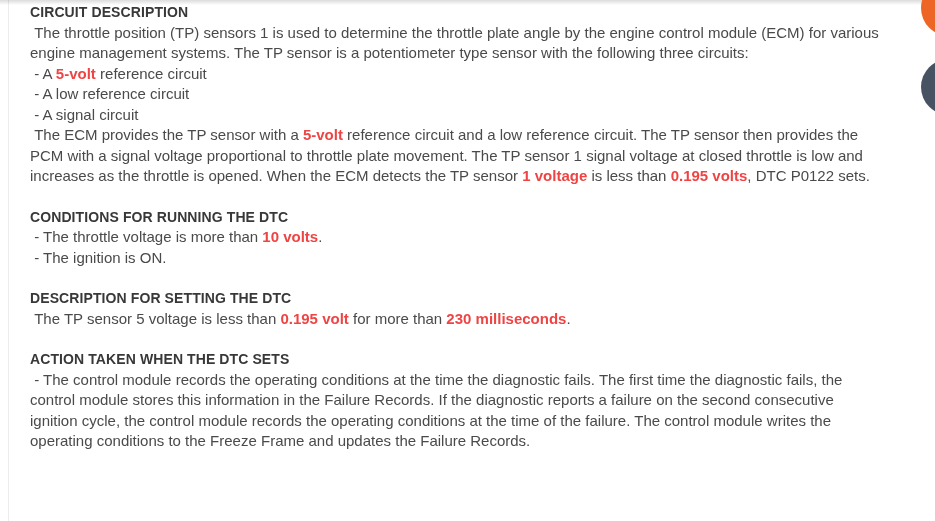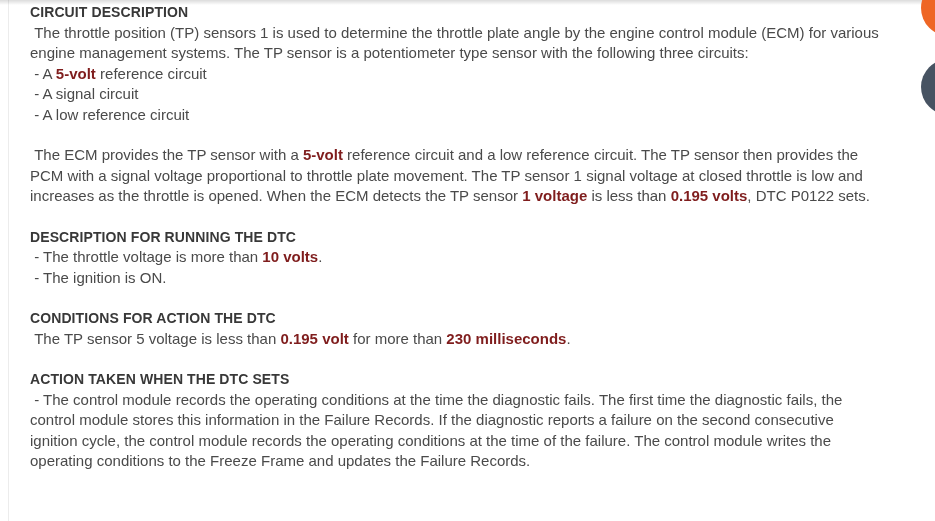--- a/index.html
+++ b/index.html
@@ -47,22 +47,22 @@
     font-weight: bold;
     color: #383838;
     margin: 20px 0 0 0;
     letter-spacing: 0.1px;
   }
   .sec-heading:first-child { margin-top: 0; }
   .para {
     margin: 0;
     white-space: pre-wrap;
   }
-  .para.gap { margin-top: 20px; }
-  .bold { font-weight: bold; color: #7f1d1d; }
+  .para.gap { }
+  .bold { font-weight: bold; color: #ef4444; }
   .fab {
     position: absolute;
     width: 56px;
     height: 56px;
     border-radius: 50%;
     left: 921px;
     z-index: 10;
     border: none;
     padding: 0;
     cursor: pointer;
@@ -74,27 +74,27 @@
 <body>
 
 <div class="page">
   <div class="top-shadow"></div>
   <div class="left-rule"></div>
 
   <div class="content">
       <h2 class="sec-heading">CIRCUIT DESCRIPTION</h2>
       <p class="para"><span> The throttle position (TP) sensors 1 is used to determine the throttle plate angle by the engine control module (ECM) for various engine management systems. The TP sensor is a potentiometer type sensor with the following three circuits:</span></p>
       <p class="para"><span> - A </span><span class="bold">5-volt</span><span> reference circuit</span></p>
+      <p class="para"><span> - A low reference circuit</span></p>
       <p class="para"><span> - A signal circuit</span></p>
-      <p class="para"><span> - A low reference circuit</span></p>
       <p class="para gap"><span> The ECM provides the TP sensor with a </span><span class="bold">5-volt</span><span> reference circuit and a low reference circuit. The TP sensor then provides the PCM with a signal voltage proportional to throttle plate movement. The TP sensor 1 signal voltage at closed throttle is low and increases as the throttle is opened. When the ECM detects the TP sensor </span><span class="bold">1 voltage</span><span> is less than </span><span class="bold">0.195 volts</span><span>, DTC P0122 sets.</span></p>
-      <h2 class="sec-heading">DESCRIPTION FOR RUNNING THE DTC</h2>
+      <h2 class="sec-heading">CONDITIONS FOR RUNNING THE DTC</h2>
       <p class="para"><span> - The throttle voltage is more than </span><span class="bold">10 volts</span><span>.</span></p>
       <p class="para"><span> - The ignition is ON.</span></p>
-      <h2 class="sec-heading">CONDITIONS FOR ACTION THE DTC</h2>
+      <h2 class="sec-heading">DESCRIPTION FOR SETTING THE DTC</h2>
       <p class="para"><span> The TP sensor 5 voltage is less than </span><span class="bold">0.195 volt</span><span> for more than </span><span class="bold">230 milliseconds</span><span>.</span></p>
       <h2 class="sec-heading">ACTION TAKEN WHEN THE DTC SETS</h2>
       <p class="para"><span> - The control module records the operating conditions at the time the diagnostic fails. The first time the diagnostic fails, the control module stores this information in the Failure Records. If the diagnostic reports a failure on the second consecutive ignition cycle, the control module records the operating conditions at the time of the failure. The control module writes the operating conditions to the Freeze Frame and updates the Failure Records.</span></p>
     </div>
 
   <button class="fab fab-top" aria-label="floating action button (partially off-screen)" style="background-color: rgb(238, 102, 37);"></button>
   <button class="fab fab-bottom" aria-label="floating action button (partially off-screen)" style="background-color: rgb(71, 83, 98);"></button>
 </div>
 
 </body></html>

